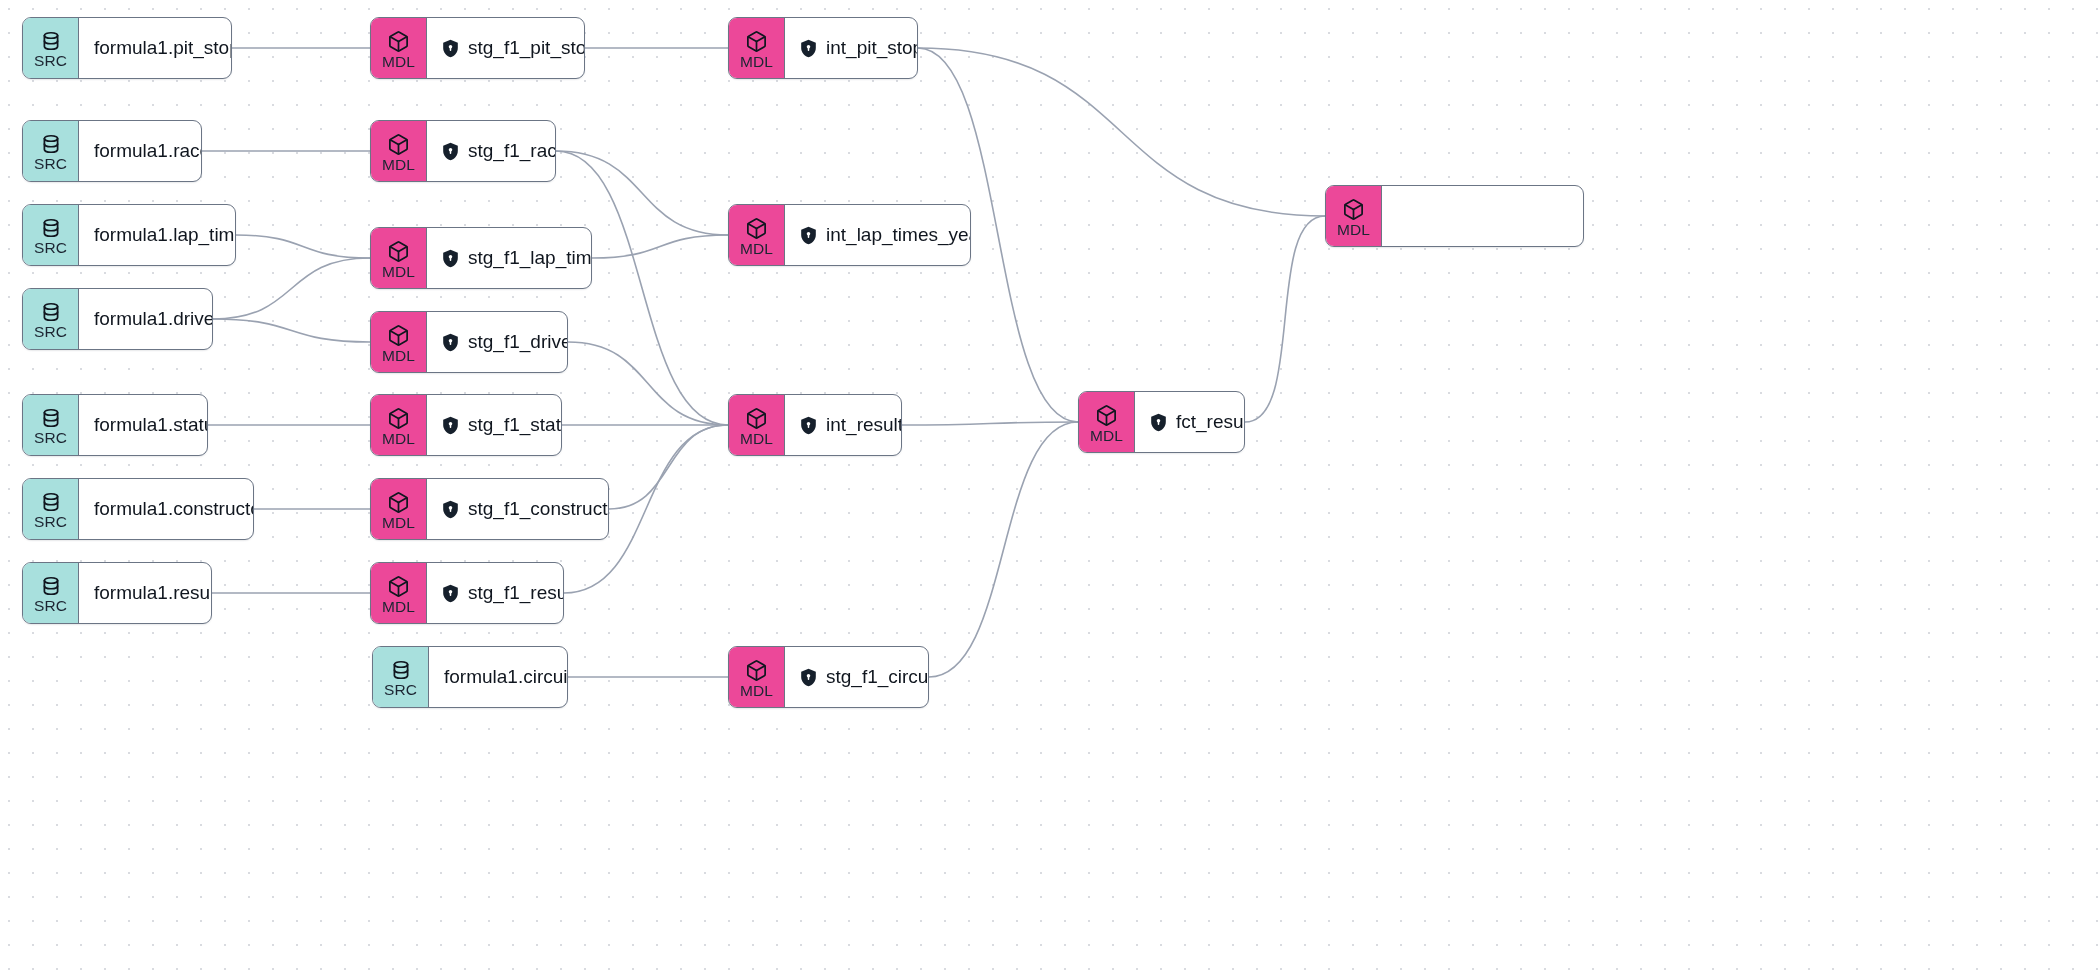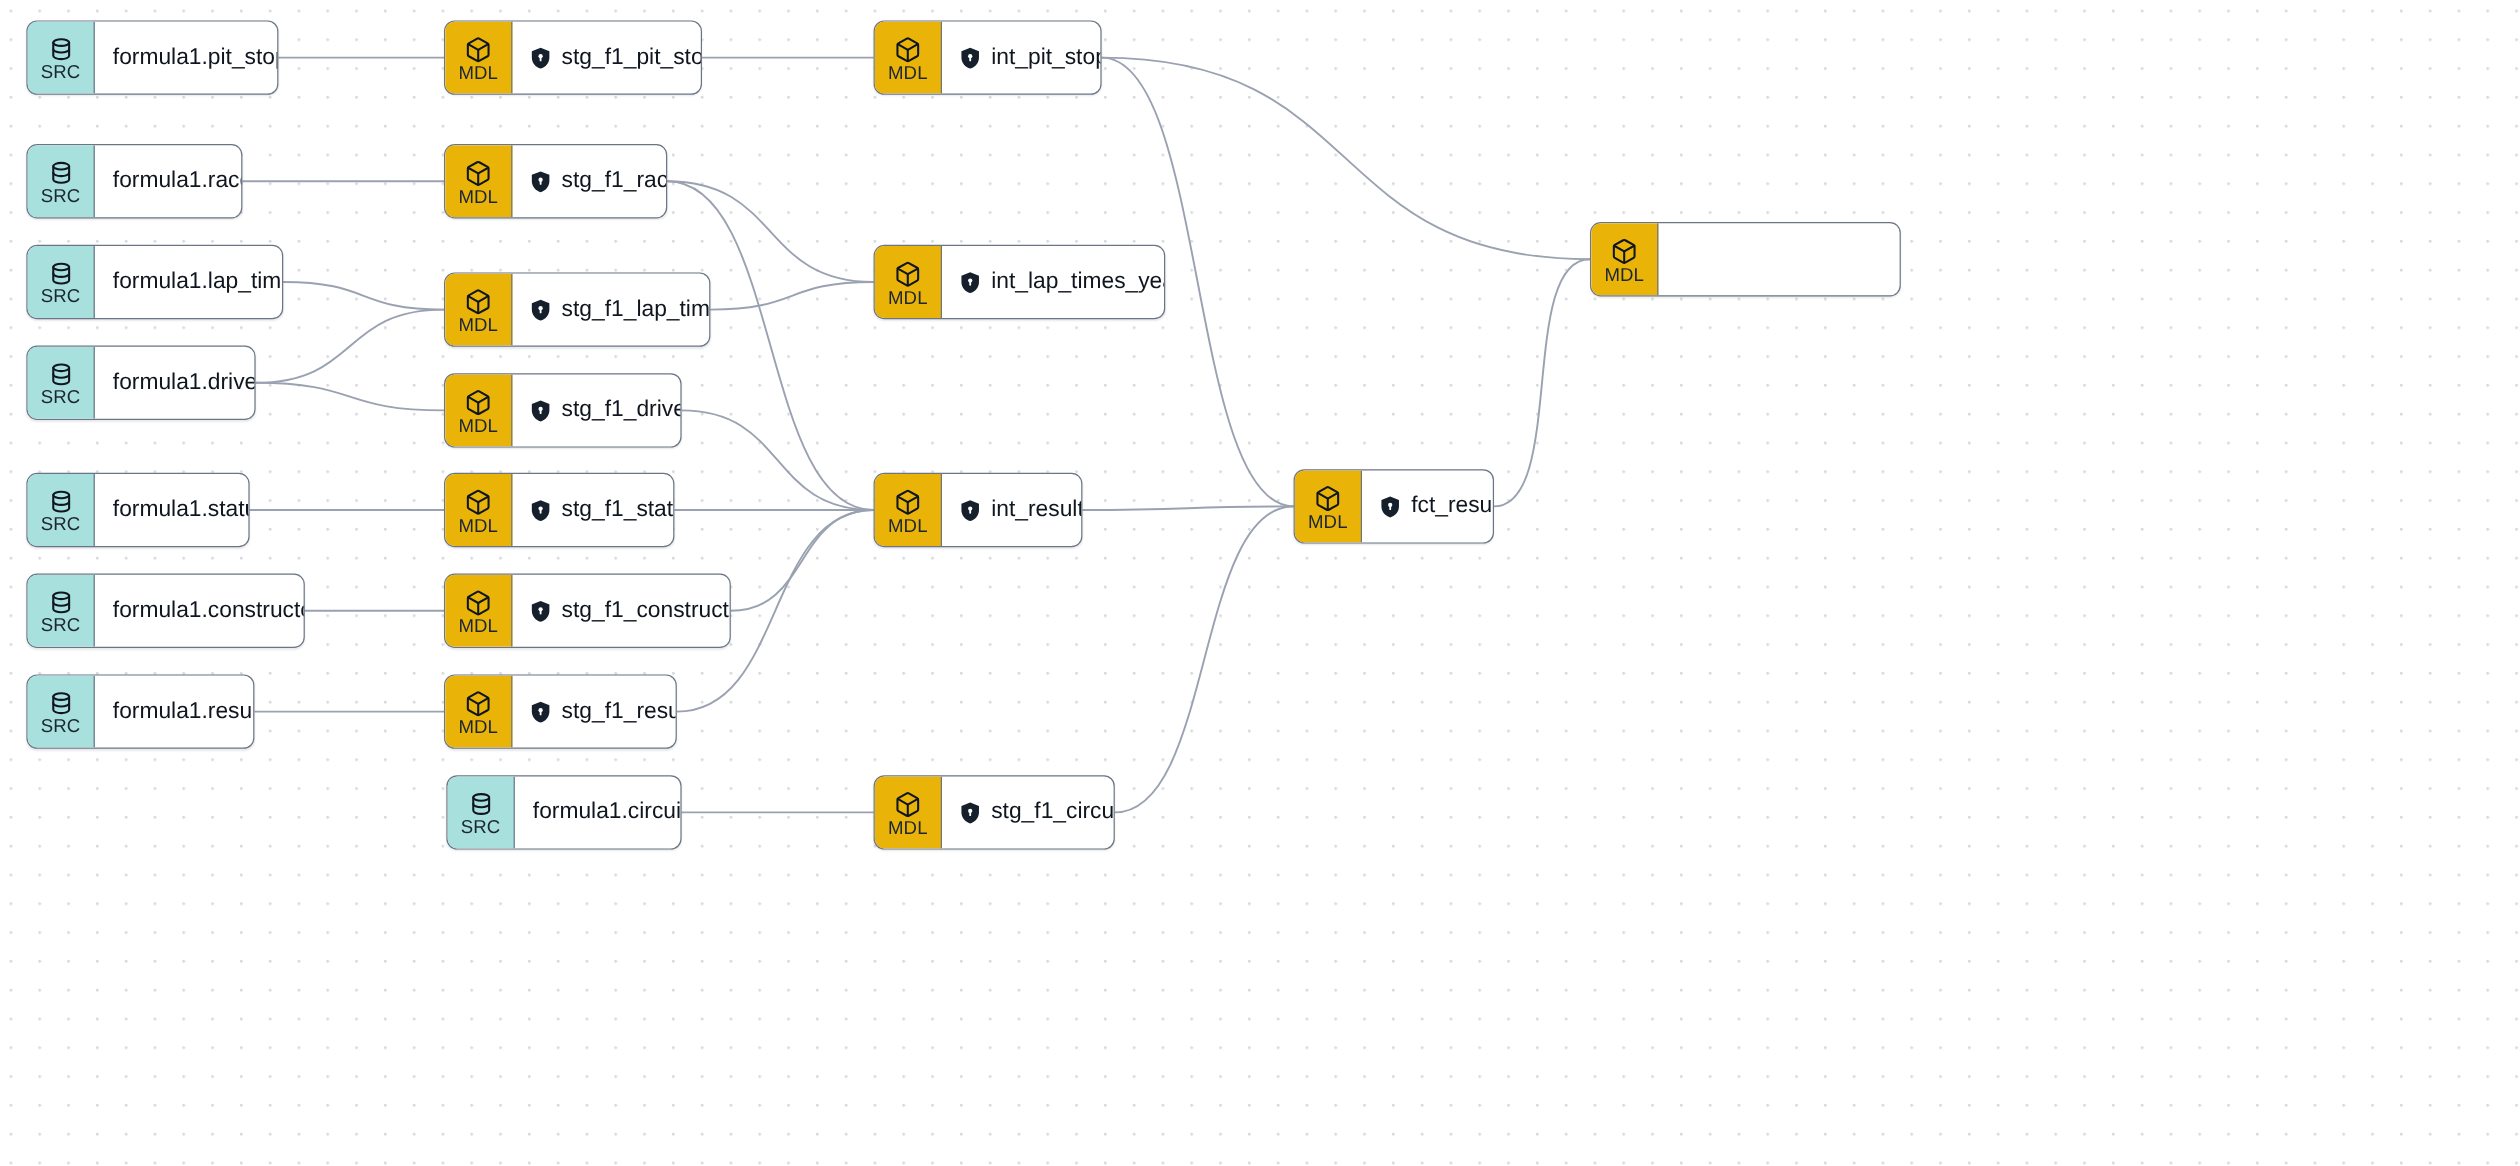--- a/index.html
+++ b/index.html
@@ -38,21 +38,21 @@
     flex: 0 0 56px;
     display: flex;
     flex-direction: column;
     align-items: center;
     justify-content: center;
     gap: 0px;
     border-right: 1.3px solid #6b7585;
     padding-top: 2px;
   }
   .node.src .badge { background: #a8e0dd; }
-  .node.mdl .badge { background: #eab308; }
+  .node.mdl .badge { background: #ec4899; }
   .badge svg { display: block; }
   .badge .badge-label {
     font-size: 15.5px;
     line-height: 15px;
     color: #1c2532;
     letter-spacing: .1px;
     margin-top: 1px;
   }
   .node .body {
     flex: 1 1 auto;

